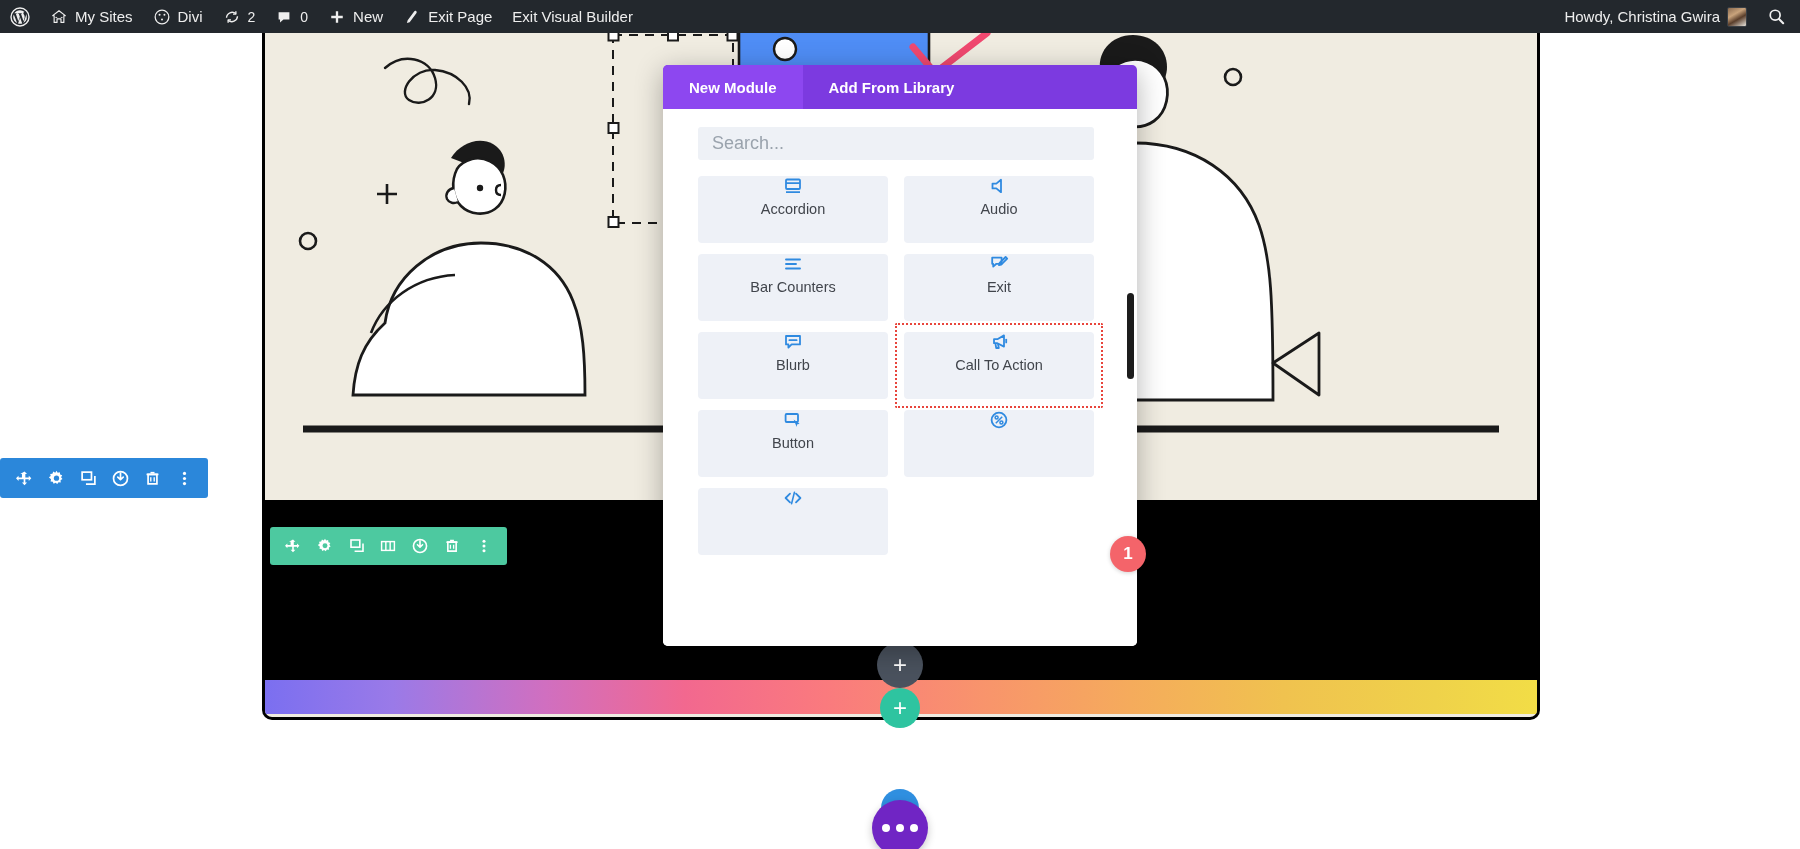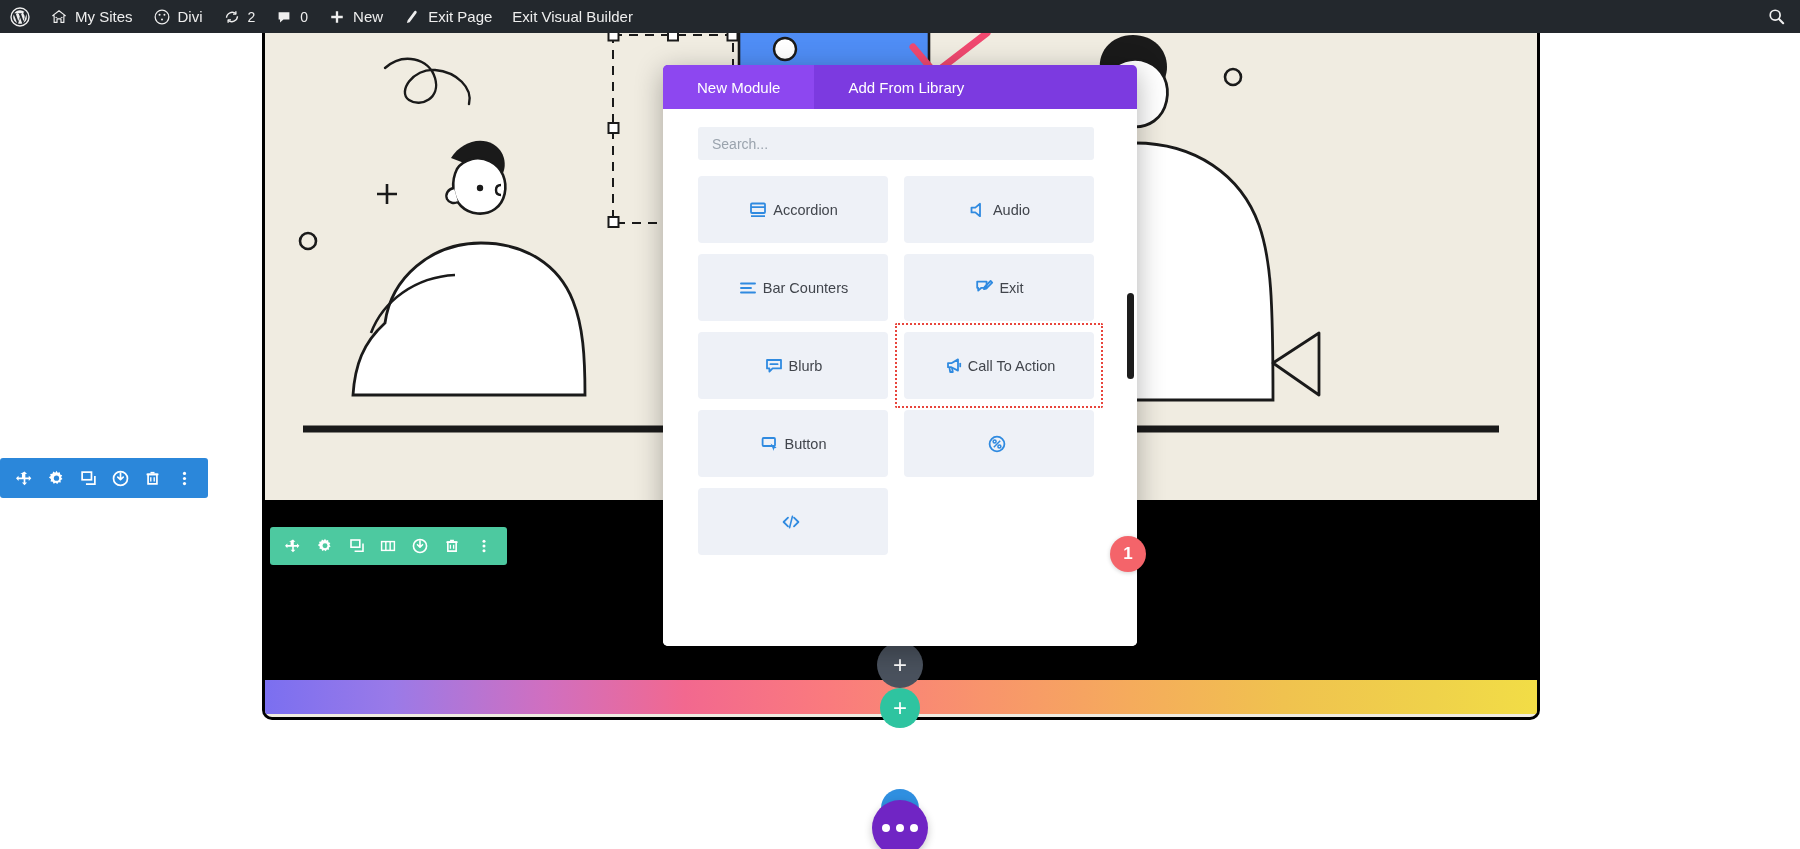--- a/index.html
+++ b/index.html
@@ -192,61 +192,61 @@
     color: #fff; cursor: pointer;
   }
 
   .modal-tabs {
     height: 44px; flex: none;
     background: #7c3ae0;
     display: flex; align-items: stretch;
   }
   .mtab {
     display: flex; align-items: center;
-    padding: 0 34px;
-    color: #ffffff; font-size: 15px; font-weight: normal;
+    padding: 0 26px;
+    color: #ffffff; font-size: 15px; font-weight: bold;
     cursor: pointer;
     justify-content: flex-end;
   }
   .mtab.active { background: #8d47f0; }
 
   .modal-body {
     flex: 1; position: relative;
     background: #fff;
     overflow: hidden;
   }
   .modal-inner {
     position: absolute; left: 0; top: 0; right: 0; bottom: 0;
     padding: 18px 22px 0 35px;
     overflow: hidden;
   }
   .search-box {
     width: 396px; height: 33px;
     background: #eef1f6;
     border: none; border-radius: 3px;
     padding: 0 14px;
-    font-size: 14px; color: #6d7683;
+    font-size: 18px; color: #6d7683;
     font-family: "Liberation Sans", sans-serif;
     outline: none;
     display: block;
   }
   .search-box::placeholder { color: #9aa3ad; }
 
   .mod-grid {
     margin-top: 16px;
     display: grid;
     grid-template-columns: 190px 190px;
     gap: 11px 16px;
   }
   .mod-tile {
     height: 67px;
     background: #eef1f7;
     border-radius: 4px;
-    display: flex; flex-direction: row;
-    align-items: center; justify-content: center;
+    display: flex; flex-direction: column;
+    align-items: center; 
     gap: 5px;
     cursor: pointer;
     position: relative;
   }
   .mod-ico { color: #2f8ae0; height: 20px; display: flex; align-items: center; }
   .mod-ico svg { display: block; }
   .mod-label { font-size: 14.5px; color: #41454c; }
 
   .mod-tile.highlight::after {
     content: "";
@@ -355,20 +355,24 @@
     </span>
     <span>Exit Page</span>
   </div>
 
   <div class="ab-item">
     <span>Exit Visual Builder</span>
   </div>
 
   <div class="ab-spacer"></div>
 
+  <div class="ab-item">
+    <span>Howdy, Christina Gwira</span>
+    <span class="ab-avatar"></span>
+  </div>
 
   <div class="ab-item ab-search">
     <span class="ab-icon">
       <svg width="19" height="19" viewBox="0 0 20 20">
         <circle cx="8.6" cy="8.6" r="5.2" fill="none" stroke="#eee" stroke-width="1.8"></circle>
         <path d="M12.6 12.6L17 17" stroke="#eee" stroke-width="2.2" stroke-linecap="round"></path>
       </svg>
     </span>
   </div>
 </div>

